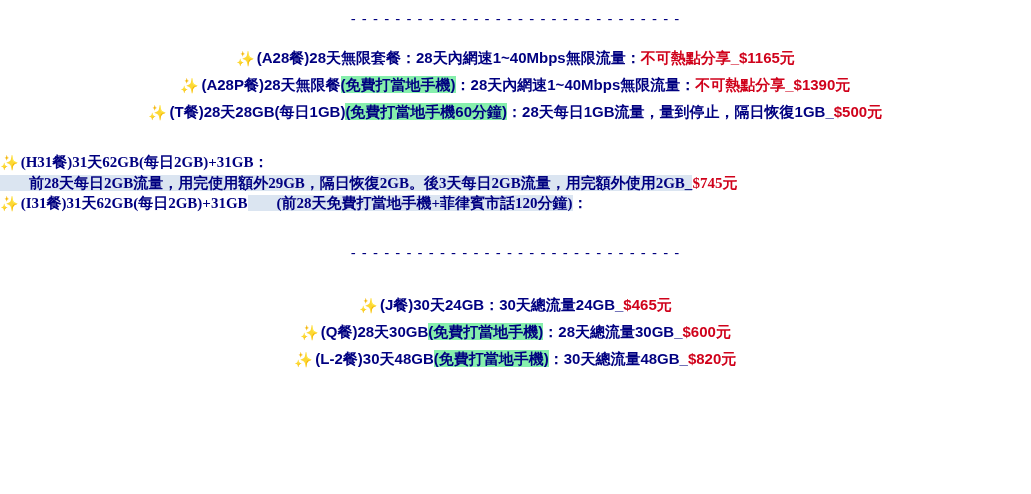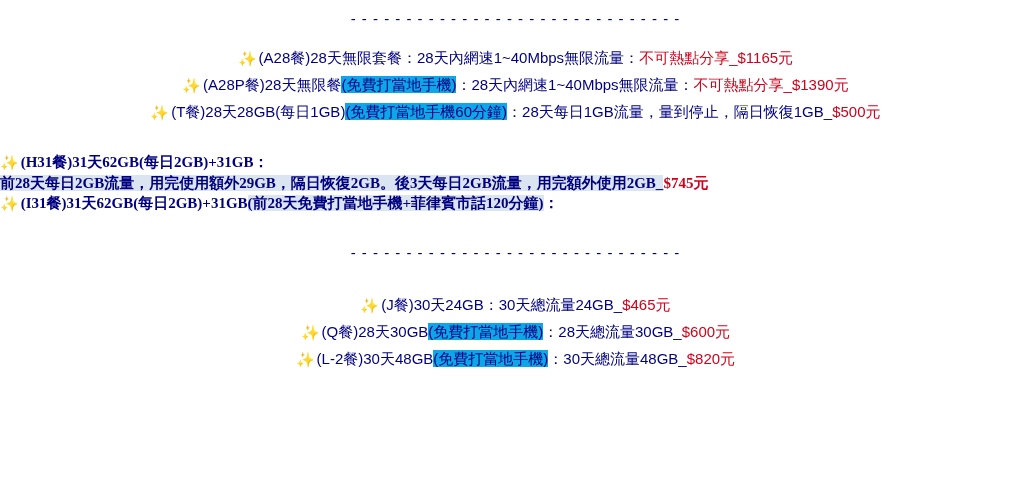--- a/index.html
+++ b/index.html
@@ -19,21 +19,21 @@
     width: 1031px;
     height: 494px;
     position: relative;
     box-sizing: border-box;
     padding-top: 6px;
   }
   .line {
     text-align: center;
     line-height: 26px;
     white-space: nowrap;
-    font-weight: normal;
+    font-weight: bold;
     color: #000080;
   }
   .divider {
     text-align: center;
     line-height: 26px;
     color: #000080;
     font-weight: normal;
     letter-spacing: 1px;
     font-size: 15px;
   }
@@ -48,30 +48,31 @@
     margin-right: 2px;
     vertical-align: -1px;
   }
   .red {
     color: #d0021b;
   }
   .navy {
     color: #000080;
   }
   .hl-yellow {
-    background: #0ea5e9;
+    background: #86efac;
     color: #000080;
   }
   .hl-pink {
     background: #f3d6ee;
     color: #000080;
   }
   .hl-blue {
     background: #dbe5f1;
     color: #000080;
+    padding-left: 29px;
   }
   .wrap-line {
     text-align: left;
     line-height: 20px;
     font-weight: bold;
     color: #000080;
     font-family: Liberation Serif, serif;
   }
 </style>
 </head>

